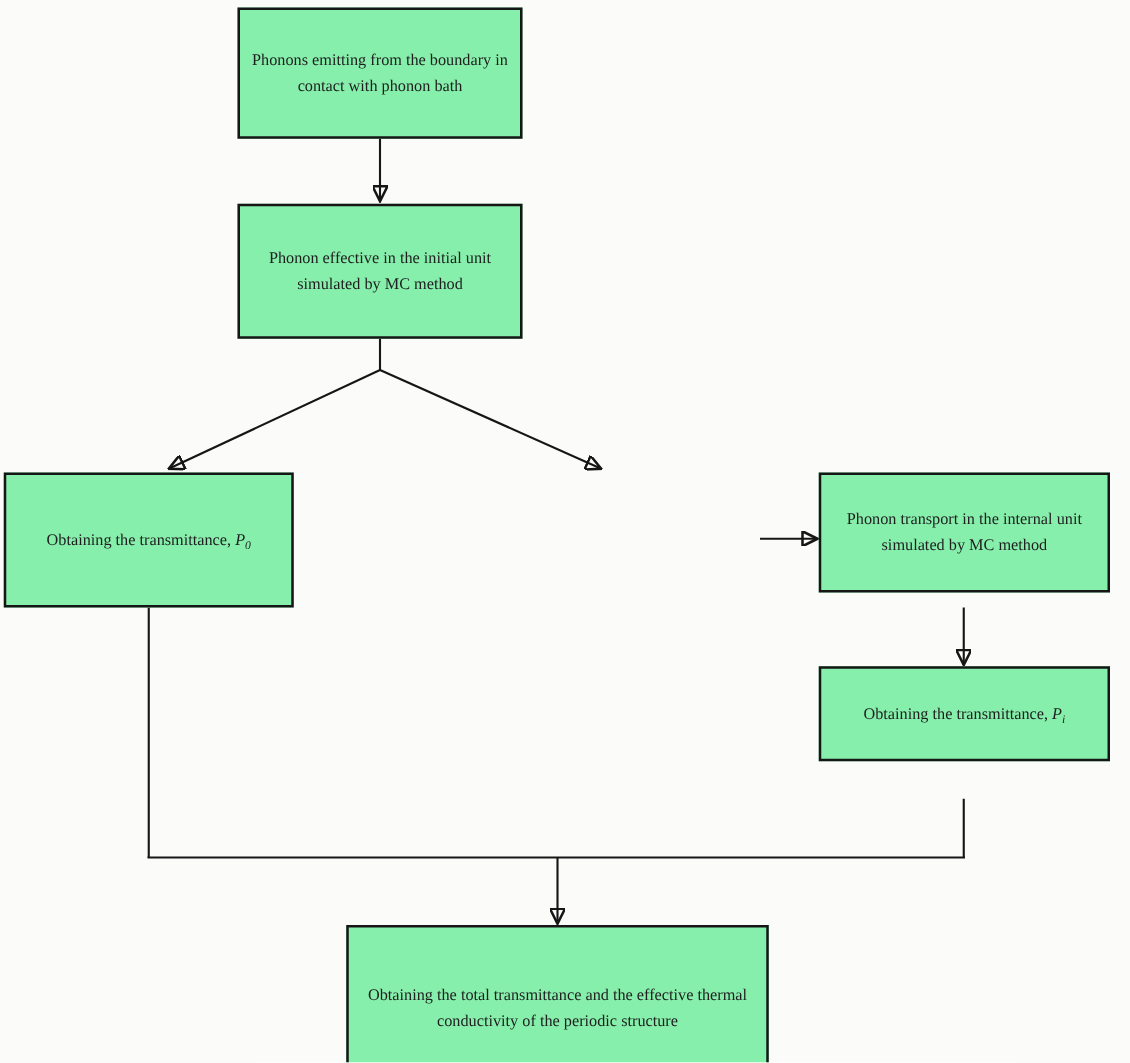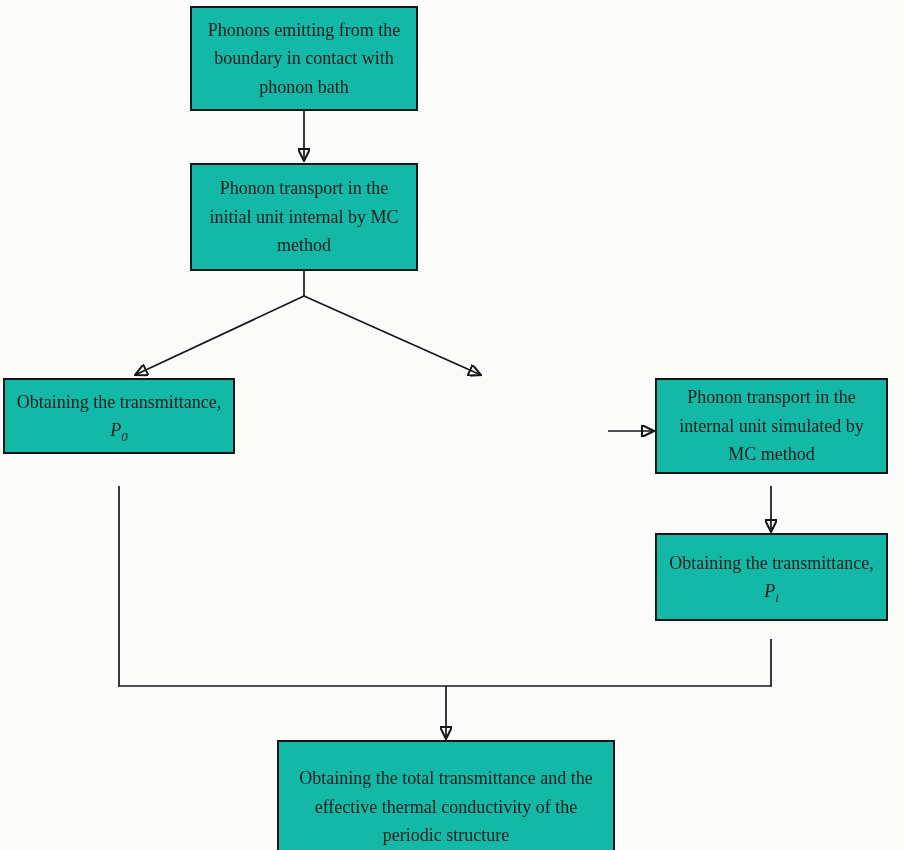--- a/index.html
+++ b/index.html
@@ -23,44 +23,44 @@
   }
   .connectors line, .connectors path {
     stroke: #161616;
     stroke-width: 1.7;
     fill: none;
   }
   .box {
     position: absolute;
     box-sizing: border-box;
     border: 2px solid #161616;
-    background: #14b8a6;
+    background: #86efac;
     display: flex;
     align-items: center;
     justify-content: center;
     text-align: center;
     padding: 4px 7px;
-    font-size: 18px;
+    font-size: 13px;
     line-height: 1.58;
   }
   .box .box-text { display: inline; }
   .sym {
     font-style: italic;
   }
   sub {
     font-style: italic;
     font-size: 0.72em;
     line-height: 0;
   }
   #box-phonon-bath        { left: 190px; top: 6px;   width: 228px; height: 105px; }
   #box-initial-transport  { left: 190px; top: 163px; width: 228px; height: 108px; }
-  #box-transmittance-p0   { left: 3px;   top: 378px; width: 232px; height: 76px; }
+  #box-transmittance-p0   { left: 3px;   top: 378px; width: 232px; height: 108px; }
   #box-emitting-dist      { left: 379px; top: 378px; width: 229px; height: 108px; }
   #box-internal-transport { left: 655px; top: 378px; width: 233px; height: 96px; }
-  #box-transmittance-pi   { left: 655px; top: 533px; width: 233px; height: 88px; text-align: center; }
+  #box-transmittance-pi   { left: 655px; top: 533px; width: 233px; height: 76px; text-align: center; }
   #box-total-result       { left: 277px; top: 740px; width: 338px; height: 134px; }
 </style>
 </head>
 <body>
 
 <div class="canvas">
 
   <svg class="connectors" viewBox="0 0 904 850" xmlns="http://www.w3.org/2000/svg">
     <defs>
       <marker id="arrowhead" viewBox="0 0 10 10" refX="10" refY="5" markerWidth="14" markerHeight="12" markerUnits="userSpaceOnUse" orient="auto">
@@ -85,21 +85,21 @@
     <line x1="118" y1="686" x2="772" y2="686"></line>
 
     <line x1="446" y1="686" x2="446" y2="739" marker-end="url(#arrowhead)"></line>
   </svg>
 
   <div class="box" id="box-phonon-bath">
     <span class="box-text">Phonons emitting from the boundary in contact with phonon bath</span>
   </div>
 
   <div class="box" id="box-initial-transport">
-    <span class="box-text">Phonon transport in the initial unit internal by MC method</span>
+    <span class="box-text">Phonon effective in the initial unit simulated by MC method</span>
   </div>
 
   <div class="box" id="box-transmittance-p0">
     <span class="box-text"><span>Obtaining the transmittance, </span><span class="sym">P</span><sub>0</sub></span>
   </div>
 
 
   <div class="box" id="box-internal-transport">
     <span class="box-text">Phonon transport in the internal unit simulated by MC method</span>
   </div>

